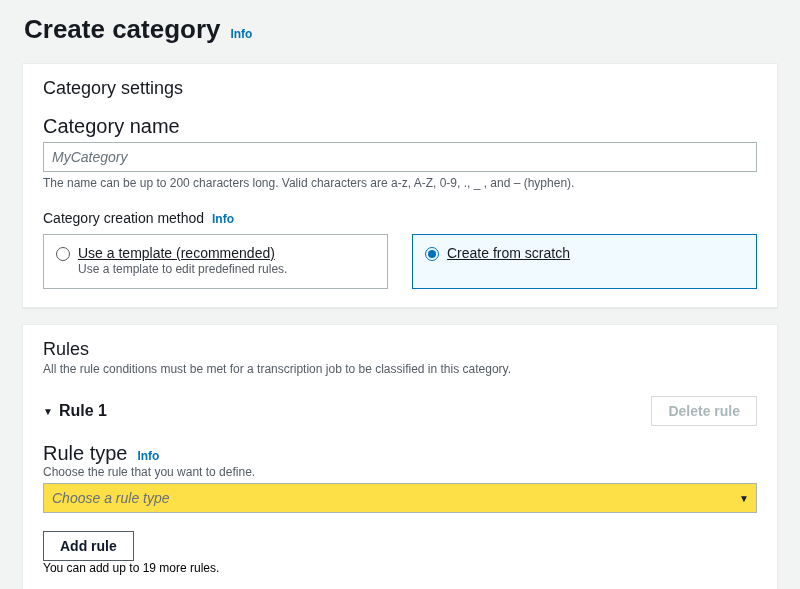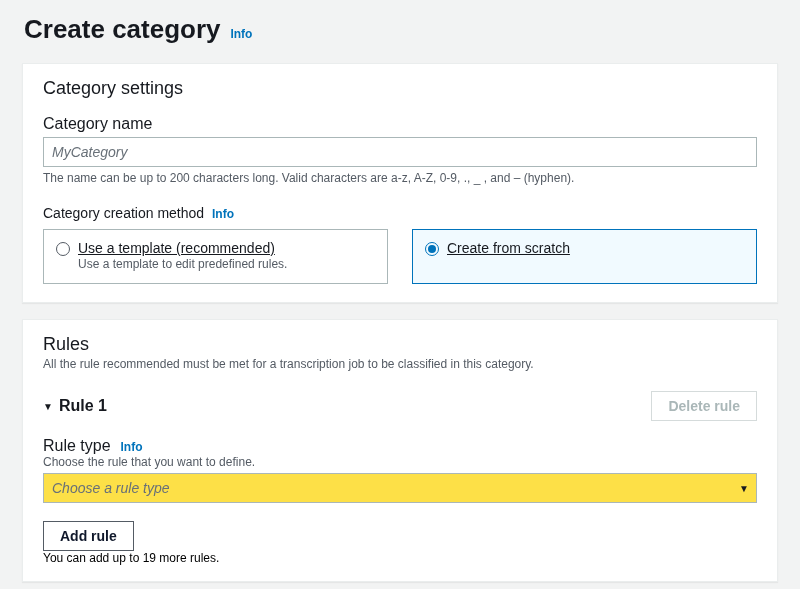--- a/index.html
+++ b/index.html
@@ -6,21 +6,21 @@
 body { font-family: "Amazon Ember", "Helvetica Neue", Arial, sans-serif; background: #fff; color: #16191f; font-size: 14px; }
 .page { width: 800px; height: 589px; background: #f2f3f3; padding: 0; }
 .header { padding: 14px 24px 10px; }
 .header h1 { font-size: 26px; font-weight: 700; display: inline-block; margin-right: 6px; }
 .info-link { color: #0073bb; font-size: 12px; font-weight: 700; cursor: pointer; }
 .panel { background: #fff; margin: 8px 22px 16px; border: 1px solid #eaeded; box-shadow: 0 1px 1px rgba(0,0,0,0.05); }
 .panel-header { padding: 14px 20px 8px; }
 .panel-header h2 { font-size: 18px; font-weight: 400; }
 .panel-subtext { font-size: 12px; color: #545b64; margin-top: 2px; }
 .panel-body { padding: 8px 20px 18px; }
-.field-label { font-size: 16px; font-weight: 400; color: #16191f; margin-bottom: 4px; display: block; }
+.field-label { font-size: 20px; font-weight: 400; color: #16191f; margin-bottom: 4px; display: block; }
 .text-input { width: 100%; padding: 6px 8px; font-size: 14px; border: 1px solid #aab7b8; color: #16191f; font-style: italic; color:#687078; }
 .text-input::placeholder { color:#687078; font-style: italic; }
 .helper { font-size: 12px; color: #545b64; margin-top: 4px; }
 .method-label { margin-top: 20px; font-size: 14px; }
 .method-label .info-link { margin-left: 4px; }
 .radio-grid { display: flex; gap: 24px; margin-top: 8px; }
 .radio-card { flex: 1; border: 1px solid #aab7b8; padding: 10px 12px 12px 12px; cursor: pointer; display: flex; gap: 8px; }
 .radio-card.selected { border: 1px solid #0073bb; background: #f1faff; }
 .radio-outer { width: 14px; height: 14px; border: 1px solid #545b64; border-radius: 50%; margin-top: 2px; flex-shrink: 0; position: relative; }
 .radio-card.selected .radio-outer { border: 1px solid #0073bb; }
@@ -76,21 +76,21 @@
             <div class="radio-title">Create from scratch</div>
           </div>
         </div>
       </div>
     </div>
   </div>
 
   <div class="panel">
     <div class="panel-header">
       <h2>Rules</h2>
-      <div class="panel-subtext">All the rule recommended must be met for a transcription job to be classified in this category.</div>
+      <div class="panel-subtext">All the rule conditions must be met for a transcription job to be classified in this category.</div>
     </div>
 
     <div class="rule-row">
       <div class="rule-toggle">
         <span class="caret">▼</span>
         <h3>Rule 1</h3>
       </div>
       <button class="btn disabled">Delete rule</button>
     </div>
 

